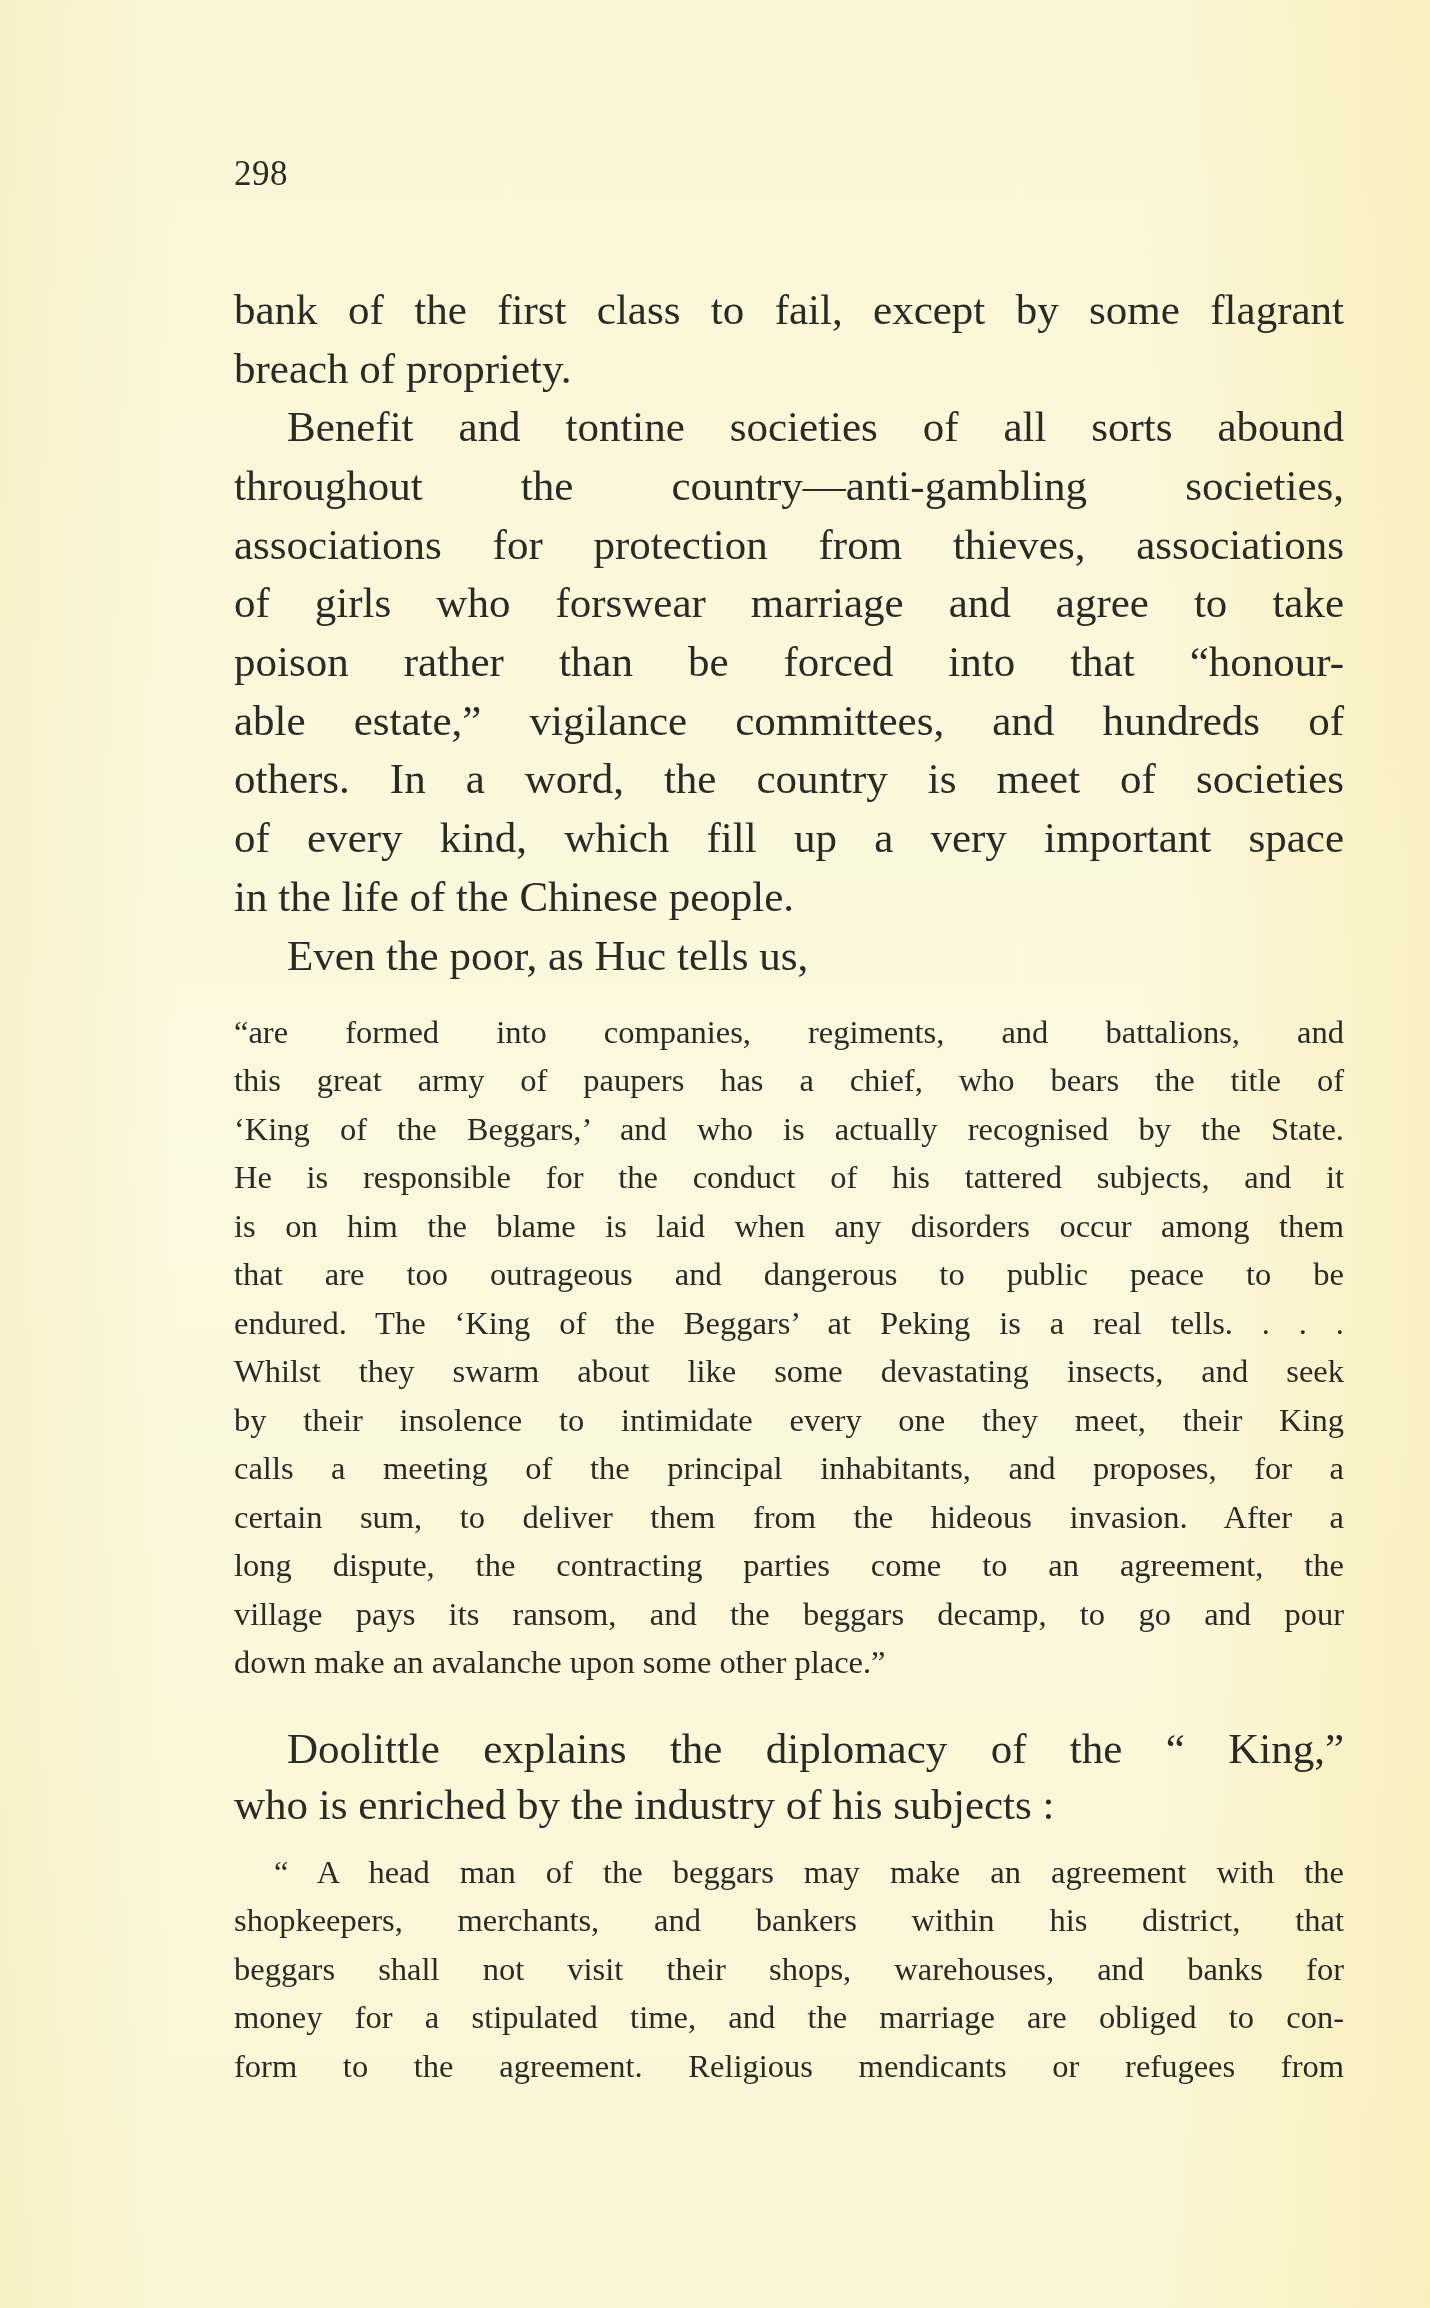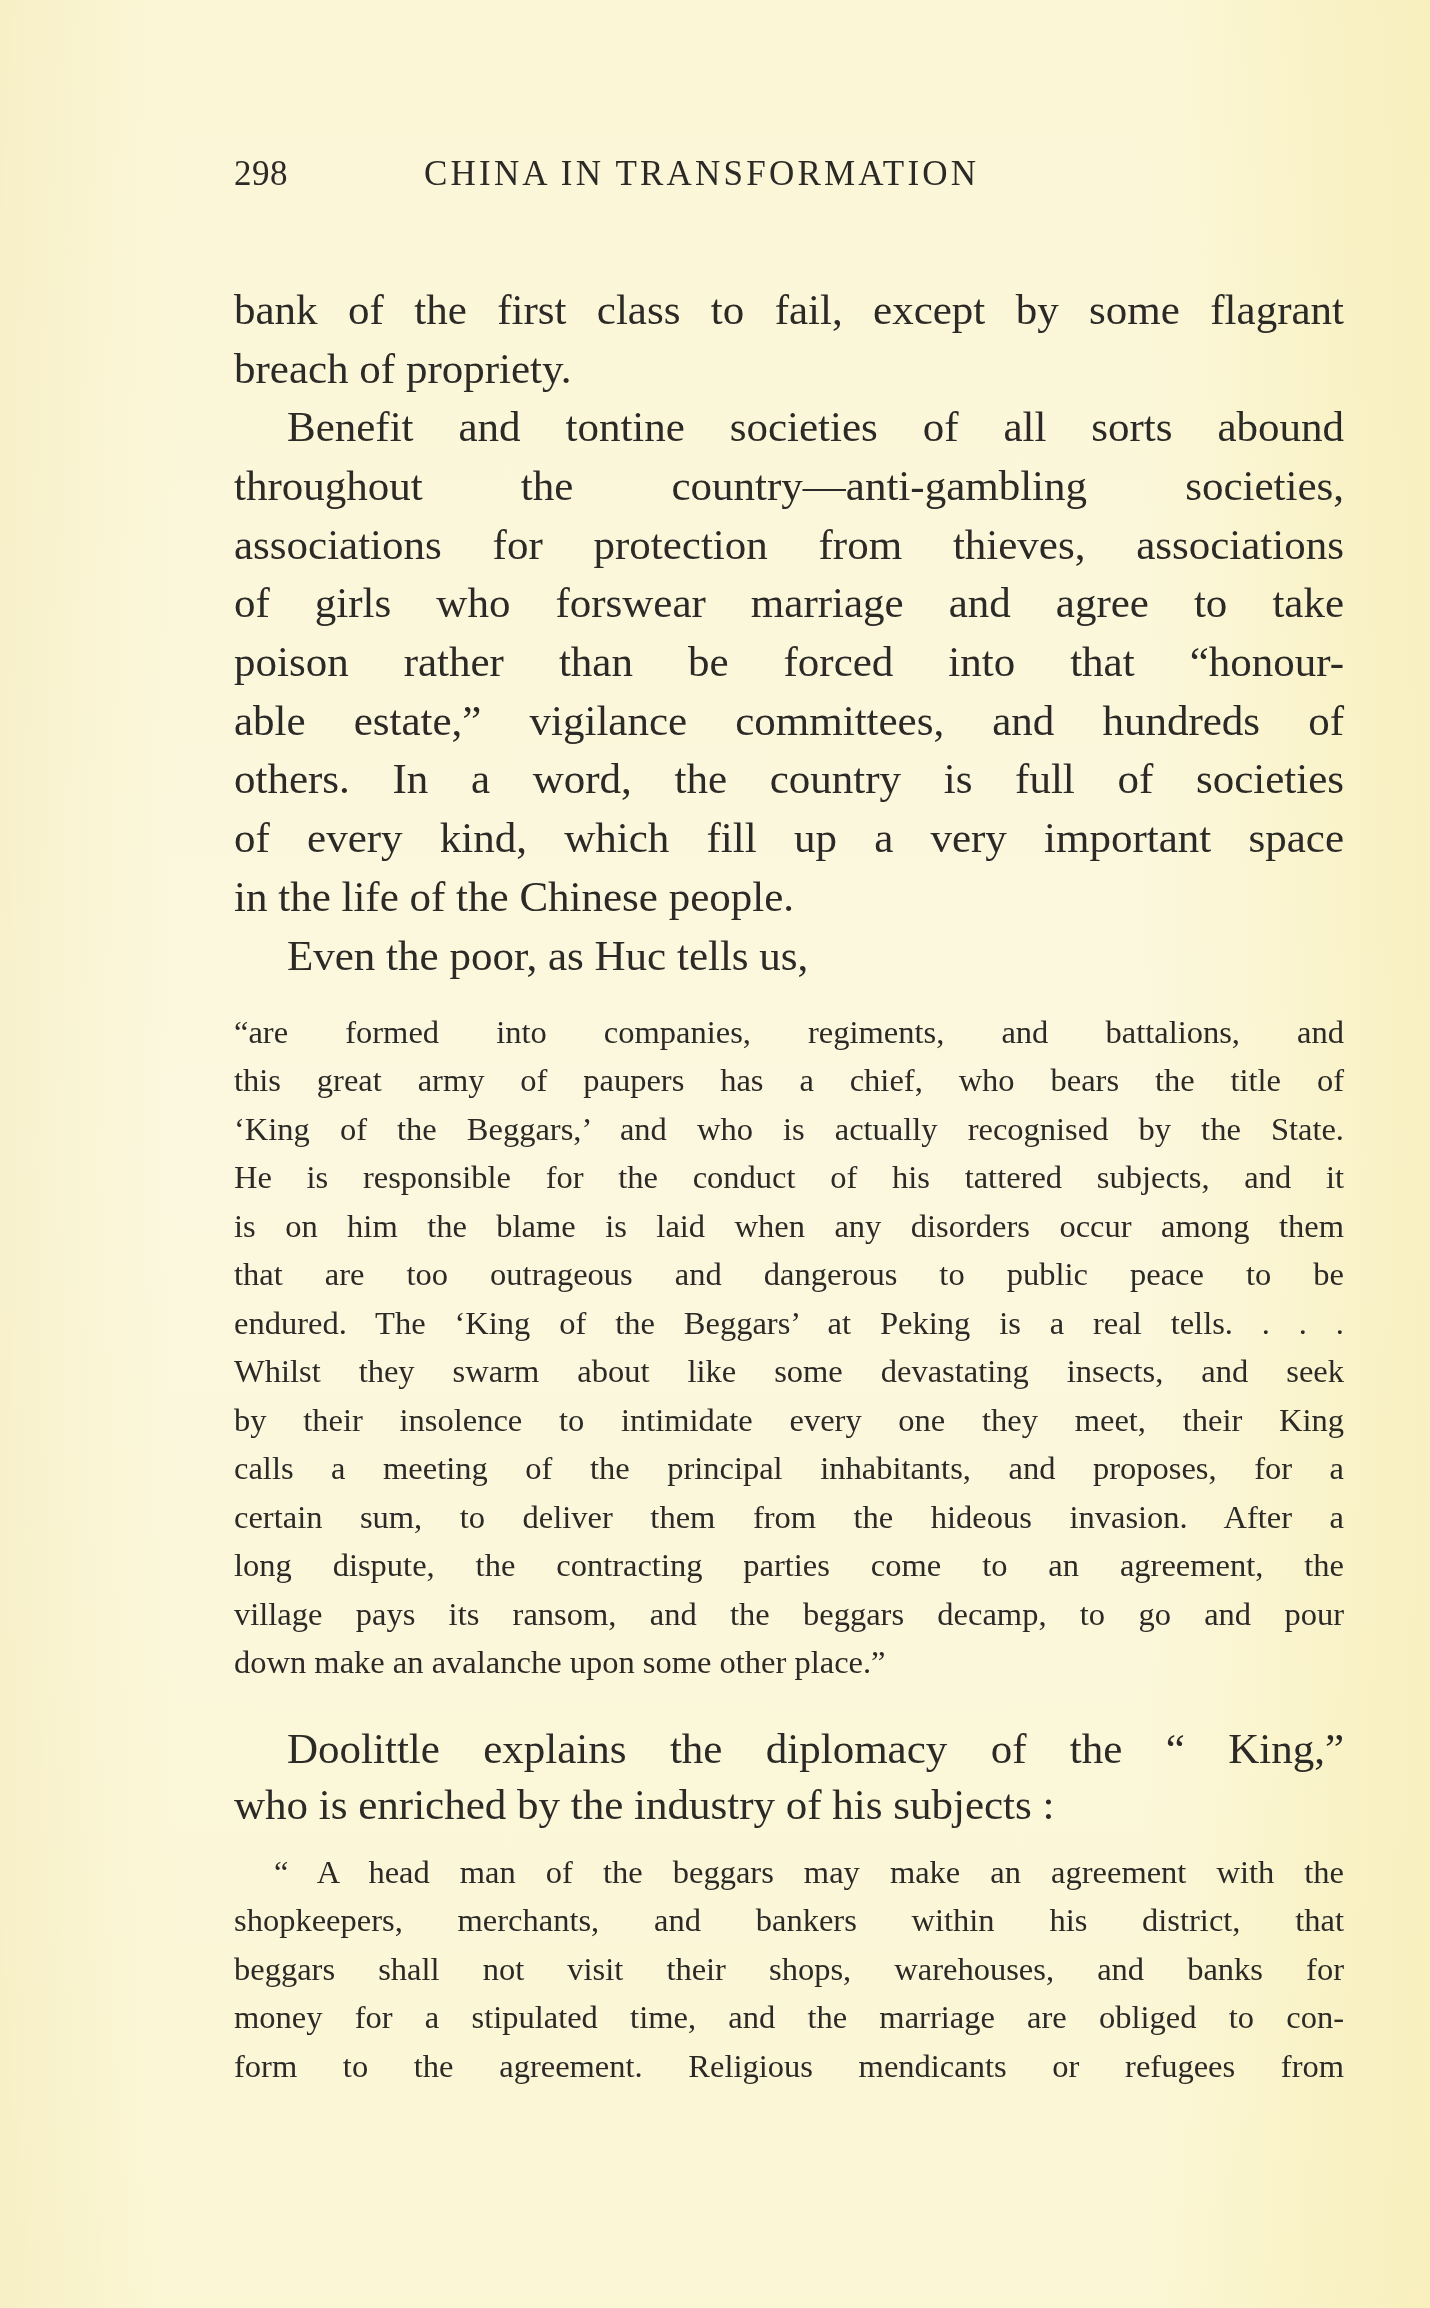--- a/index.html
+++ b/index.html
@@ -82,21 +82,20 @@
     .indent-para span.t { left: 53px; }
     .indent-quote span.t { left: 40px; }
   </style>
 </head>
 <body>
 
 <div class="page">
 
   <div class="running-head">
     <span class="folio">298</span>
-    <span class="title">CHINA IN TRANSFORMATION</span>
   </div>
 
   <div class="text-block body-text" style="top:0;">
     <div class="line" style="top:236px;">
         <span class="t">bank of the first class to fail, except by some flagrant</span>
       </div>
     <div class="line last" style="top:295px;">
         <span class="t">breach of propriety.</span>
       </div>
     <div class="line indent-para" style="top:353px;">
@@ -111,21 +110,21 @@
     <div class="line" style="top:529px;">
         <span class="t">of girls who forswear marriage and agree to take</span>
       </div>
     <div class="line" style="top:588px;">
         <span class="t">poison rather than be forced into that “honour-</span>
       </div>
     <div class="line" style="top:647px;">
         <span class="t">able estate,” vigilance committees, and hundreds of</span>
       </div>
     <div class="line" style="top:705px;">
-        <span class="t">others.  In a word, the country is full of societies</span>
+        <span class="t">others.  In a word, the country is meet of societies</span>
       </div>
     <div class="line" style="top:764px;">
         <span class="t">of every kind, which fill up a very important space</span>
       </div>
     <div class="line last" style="top:823px;">
         <span class="t">in the life of the Chinese people.</span>
       </div>
     <div class="line last indent-para" style="top:882px;">
         <span class="t">Even the poor, as Huc tells us,</span>
       </div>

